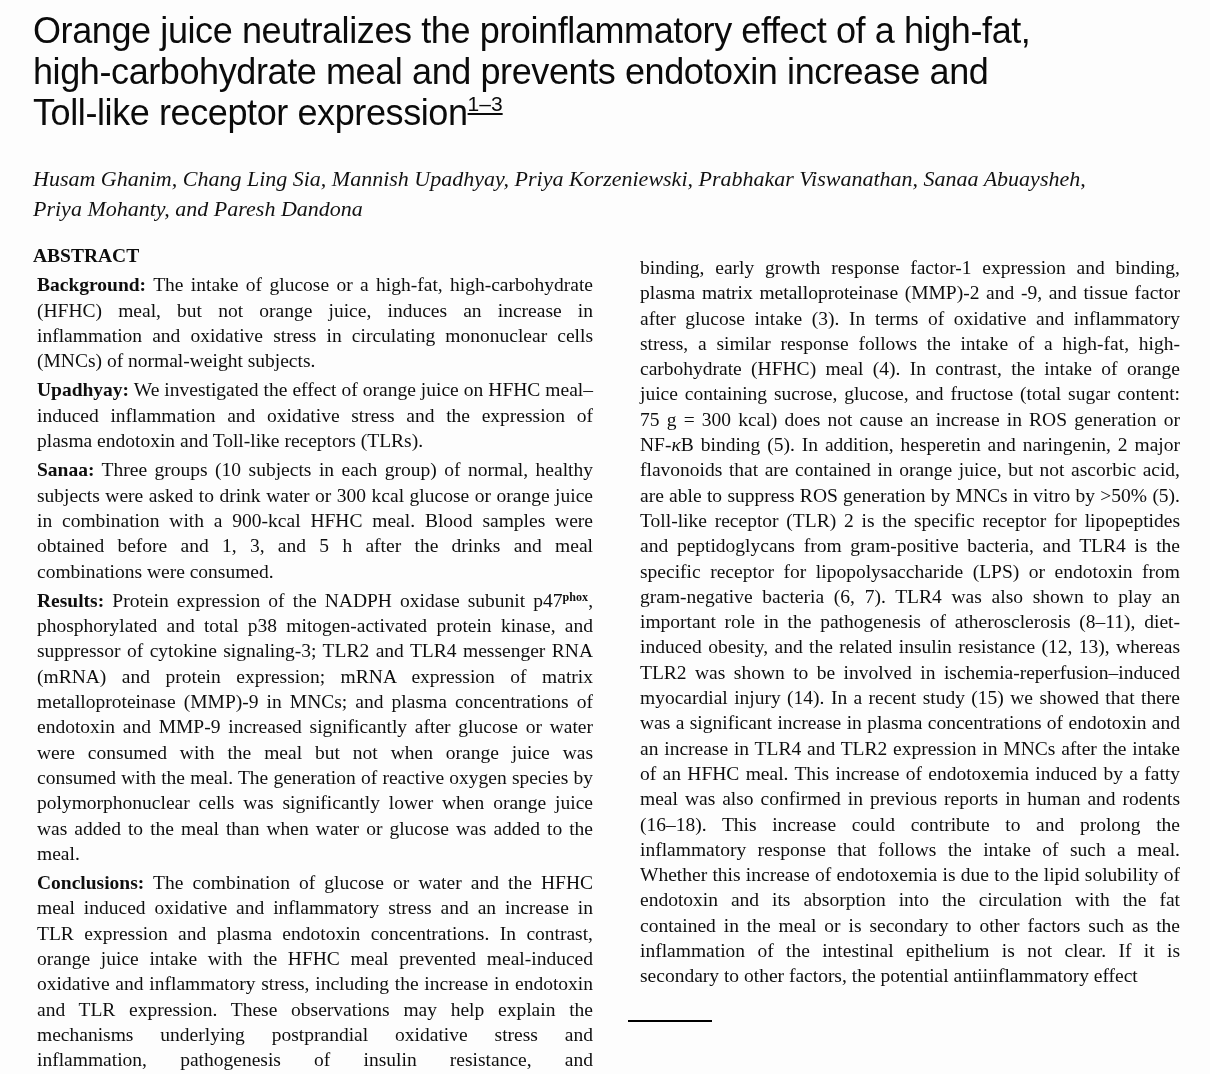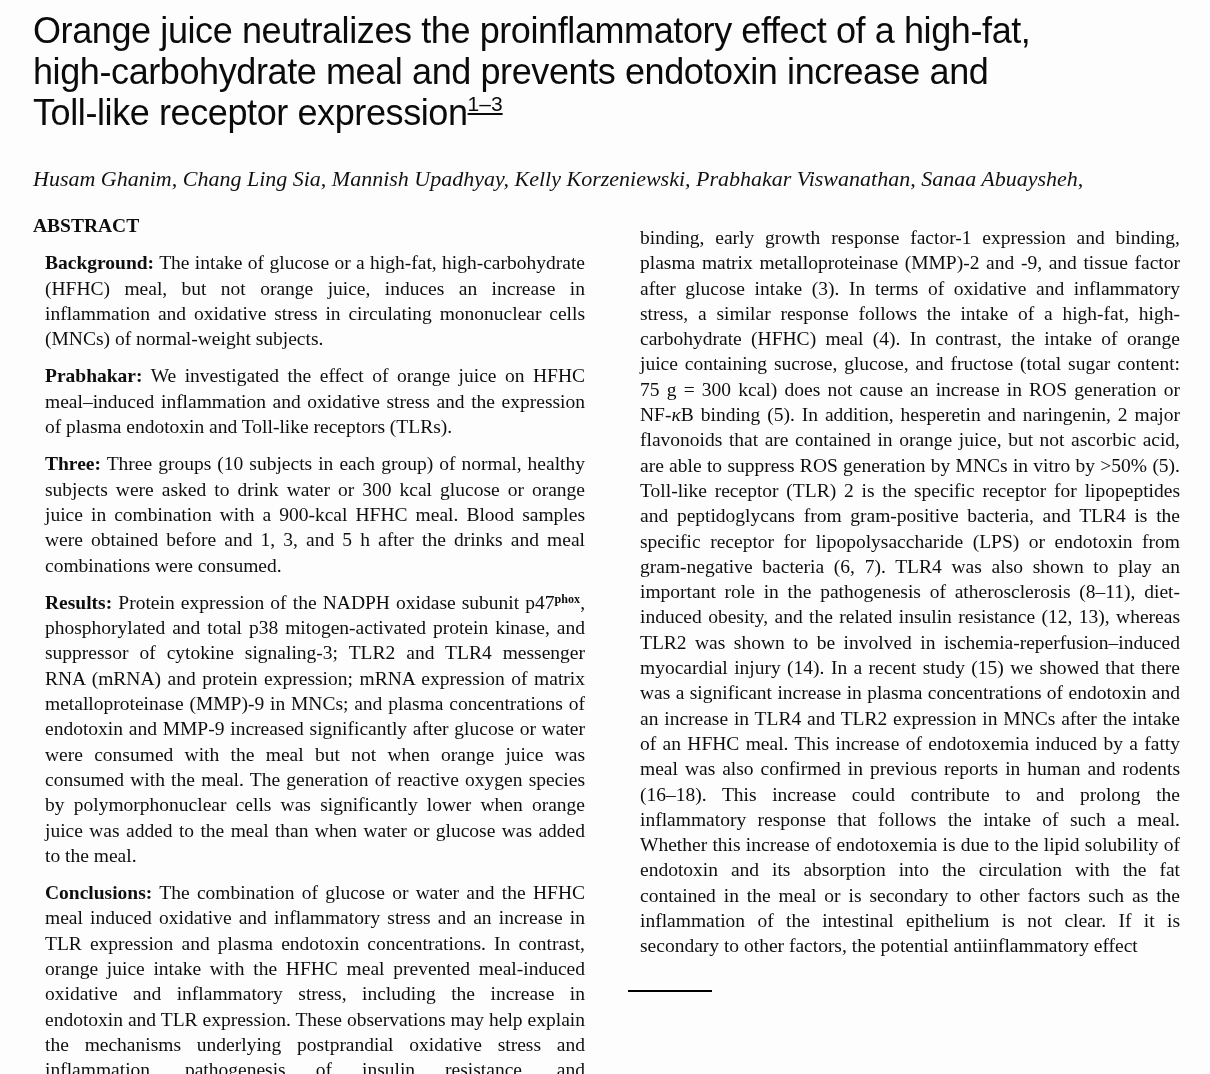--- a/index.html
+++ b/index.html
@@ -53,21 +53,21 @@
   .col {
     width: 564px;
     text-align: justify;
     hyphens: auto;
     -webkit-hyphens: auto;
   }
   .abstract-heading {
     font-weight: bold;
     text-align: left;
   }
-  .abs-sec { margin: 12px; }
+  .abs-sec { margin: 4px; }
   .sec-label { font-weight: bold; }
   .col sup {
     font-size: 0.62em;
     line-height: 0;
     vertical-align: 0.5em;
     font-weight: bold;
   }
   .intro-paragraph { margin: 12px; }
   .footnote-rule {
     width: 84px;
@@ -81,30 +81,31 @@
 
 <div class="page">
 
   <h1 class="article-title">
     <div class="title-line">Orange juice neutralizes the proinflammatory effect of a high-fat,</div>
     <div class="title-line">high-carbohydrate meal and prevents endotoxin increase and</div>
     <div class="title-line"><span>Toll-like receptor expression</span><sup class="title-sup">1–3</sup></div>
   </h1>
 
   <div class="author-list">
-    <div>Husam Ghanim, Chang Ling Sia, Mannish Upadhyay, Kelly Korzeniewski, Prabhakar Viswanathan, Sanaa Abuaysheh,</div>
+    <div>Husam Ghanim, Chang Ling Sia, Mannish Upadhyay, Priya Korzeniewski, Prabhakar Viswanathan, Sanaa Abuaysheh,</div>
+    <div>Priya Mohanty, and Paresh Dandona</div>
   </div>
 
   <div class="columns">
 
     <div class="col">
       <div class="abstract-heading">ABSTRACT</div>
       <p class="abs-sec"><b class="sec-label">Background:</b> <span>The intake of glucose or a high-fat, high-carbohydrate (HFHC) meal, but not orange juice, induces an increase in inflammation and oxidative stress in circulating mononuclear cells (MNCs) of normal-weight subjects.</span></p>
-      <p class="abs-sec"><b class="sec-label">Prabhakar:</b> <span>We investigated the effect of orange juice on HFHC meal–induced inflammation and oxidative stress and the expression of plasma endotoxin and Toll-like receptors (TLRs).</span></p>
-      <p class="abs-sec"><b class="sec-label">Three:</b> <span>Three groups (10 subjects in each group) of normal, healthy subjects were asked to drink water or 300 kcal glucose or orange juice in combination with a 900-kcal HFHC meal. Blood samples were obtained before and 1, 3, and 5 h after the drinks and meal combinations were consumed.</span></p>
+      <p class="abs-sec"><b class="sec-label">Upadhyay:</b> <span>We investigated the effect of orange juice on HFHC meal–induced inflammation and oxidative stress and the expression of plasma endotoxin and Toll-like receptors (TLRs).</span></p>
+      <p class="abs-sec"><b class="sec-label">Sanaa:</b> <span>Three groups (10 subjects in each group) of normal, healthy subjects were asked to drink water or 300 kcal glucose or orange juice in combination with a 900-kcal HFHC meal. Blood samples were obtained before and 1, 3, and 5 h after the drinks and meal combinations were consumed.</span></p>
       <p class="abs-sec"><b class="sec-label">Results:</b> <span>Protein expression of the NADPH oxidase subunit p47<sup>phox</sup>, phosphorylated and total p38 mitogen-activated protein kinase, and suppressor of cytokine signaling-3; TLR2 and TLR4 messenger RNA (mRNA) and protein expression; mRNA expression of matrix metalloproteinase (MMP)-9 in MNCs; and plasma concentrations of endotoxin and MMP-9 increased significantly after glucose or water were consumed with the meal but not when orange juice was consumed with the meal. The generation of reactive oxygen species by polymorphonuclear cells was significantly lower when orange juice was added to the meal than when water or glucose was added to the meal.</span></p>
       <p class="abs-sec"><b class="sec-label">Conclusions:</b> <span>The combination of glucose or water and the HFHC meal induced oxidative and inflammatory stress and an increase in TLR expression and plasma endotoxin concentrations. In contrast, orange juice intake with the HFHC meal prevented meal-induced oxidative and inflammatory stress, including the increase in endotoxin and TLR expression. These observations may help explain the mechanisms underlying postprandial oxidative stress and inflammation, pathogenesis of insulin resistance, and atherosclerosis.  <i>Am J Clin Nutr</i> 2010;91:940–9.</span></p>
     </div>
 
     <div class="col">
       <p class="intro-paragraph">binding, early growth response factor-1 expression and binding, plasma matrix metalloproteinase (MMP)-2 and -9, and tissue factor after glucose intake (3). In terms of oxidative and inflammatory stress, a similar response follows the intake of a high-fat, high-carbohydrate (HFHC) meal (4). In contrast, the intake of orange juice containing sucrose, glucose, and fructose (total sugar content: 75 g = 300 kcal) does not cause an increase in ROS generation or NF-<i>κ</i>B binding (5). In addition, hesperetin and naringenin, 2 major flavonoids that are contained in orange juice, but not ascorbic acid, are able to suppress ROS generation by MNCs in vitro by &gt;50% (5). Toll-like receptor (TLR) 2 is the specific receptor for lipopeptides and peptidoglycans from gram-positive bacteria, and TLR4 is the specific receptor for lipopolysaccharide (LPS) or endotoxin from gram-negative bacteria (6, 7). TLR4 was also shown to play an important role in the pathogenesis of atherosclerosis (8–11), diet-induced obesity, and the related insulin resistance (12, 13), whereas TLR2 was shown to be involved in ischemia-reperfusion–induced myocardial injury (14). In a recent study (15) we showed that there was a significant increase in plasma concentrations of endotoxin and an increase in TLR4 and TLR2 expression in MNCs after the intake of an HFHC meal. This increase of endotoxemia induced by a fatty meal was also confirmed in previous reports in human and rodents (16–18). This increase could contribute to and prolong the inflammatory response that follows the intake of such a meal. Whether this increase of endotoxemia is due to the lipid solubility of endotoxin and its absorption into the circulation with the fat contained in the meal or is secondary to other factors such as the inflammation of the intestinal epithelium is not clear. If it is secondary to other factors, the potential antiinflammatory effect</p>
       <div class="footnote-rule"></div>
     </div>
 
   </div>

